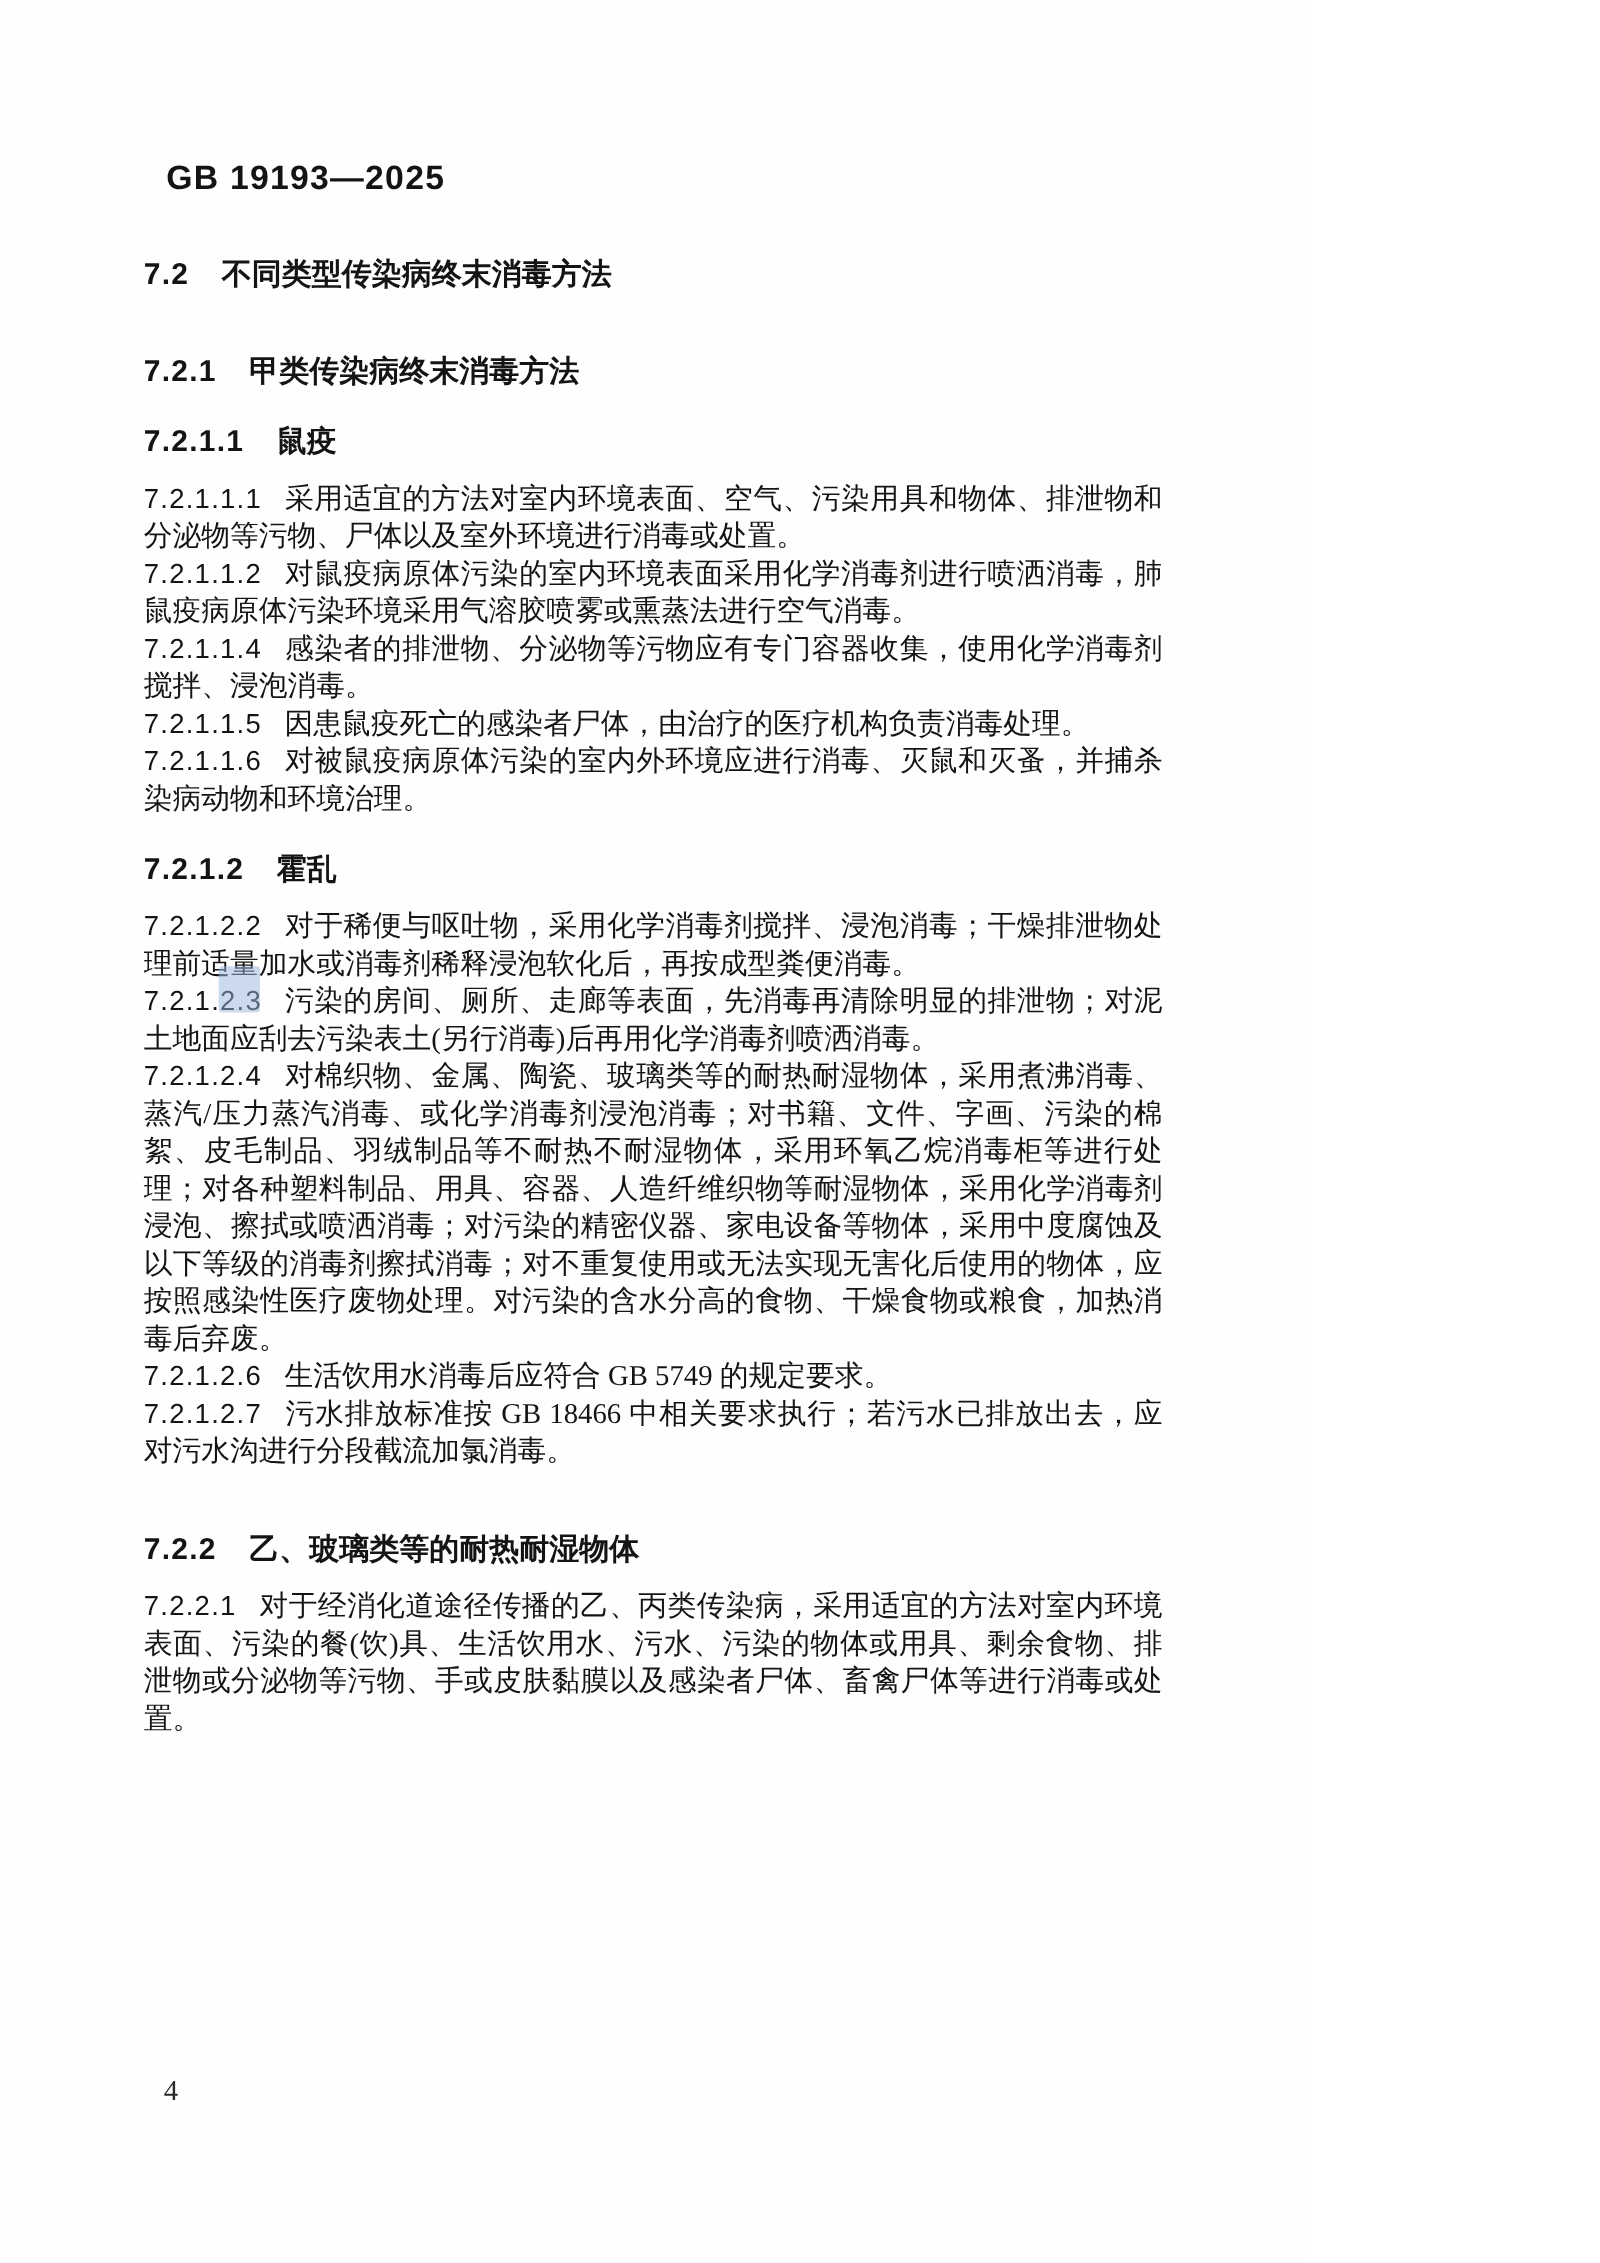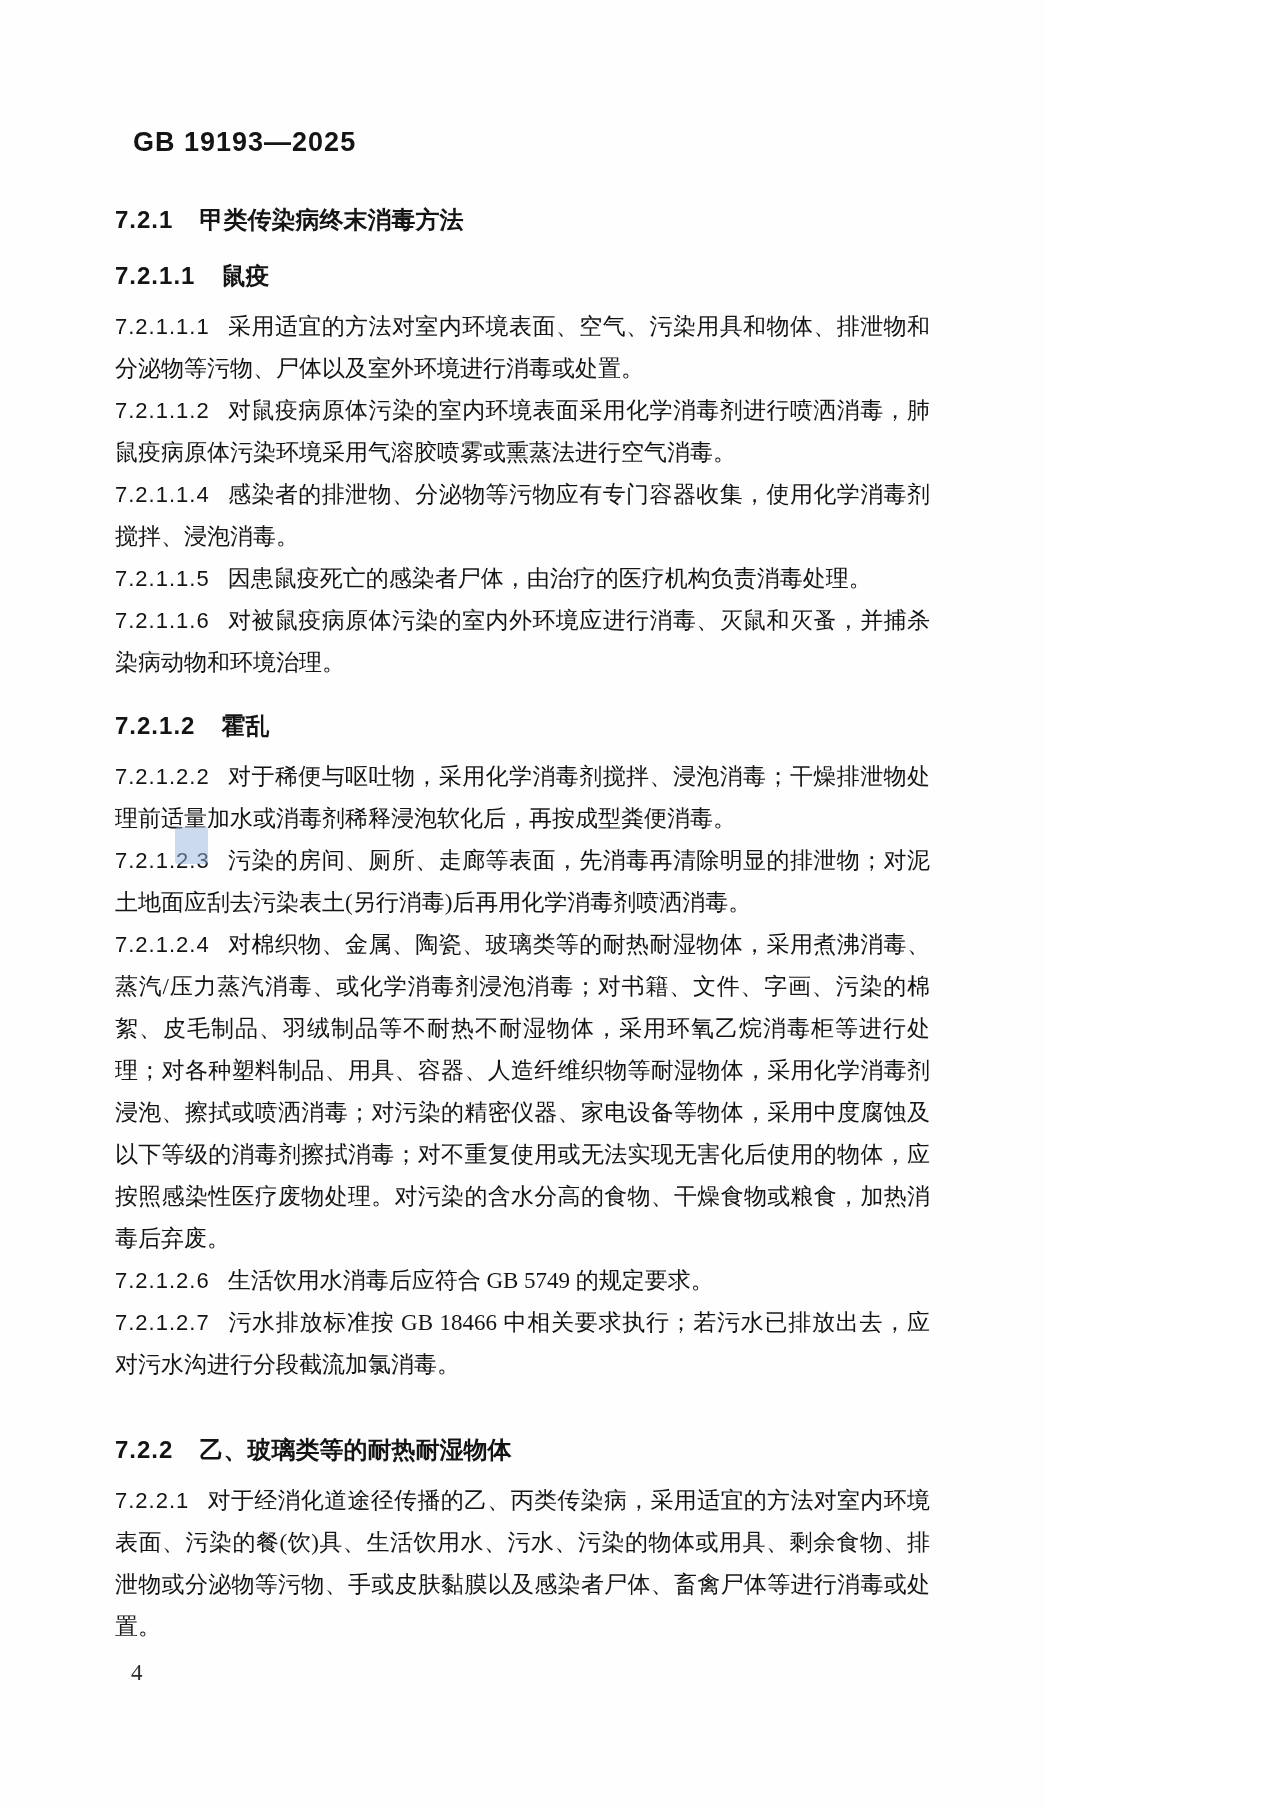--- a/index.html
+++ b/index.html
@@ -26,21 +26,21 @@
     font-weight:bold;
     font-size:24px;
     line-height:28px;
     margin:50px 0 16px 0;
     white-space:nowrap;
   }
   .sec-h.h4 { margin-top:28px; }
   .sec-h .num { margin-right:26px; letter-spacing:1px; }
   p.clause {
     font-size:23px;
-    line-height:42px;
+    line-height:30px;
     text-align:justify;
     margin:0;
     position:relative;
   }
   p.clause .num {
     font-family:"Liberation Sans","DejaVu Sans",sans-serif;
     font-size:22px;
     margin-right:18px;
     letter-spacing:1px;
   }
@@ -59,20 +59,23 @@
     color:#2a2a2a;
   }
 </style>
 </head>
 <body>
 
 <div class="page">
 
   <div class="doc-header">GB 19193—2025</div>
 
+  <div class="sec-h h2">
+    <span class="num">7.2</span><span>不同类型传染病终末消毒方法</span>
+  </div>
 
   <div class="sec-h h3">
     <span class="num">7.2.1</span><span>甲类传染病终末消毒方法</span>
   </div>
 
   <div class="sec-h h4">
     <span class="num">7.2.1.1</span><span>鼠疫</span>
   </div>
 
   <p class="clause">

